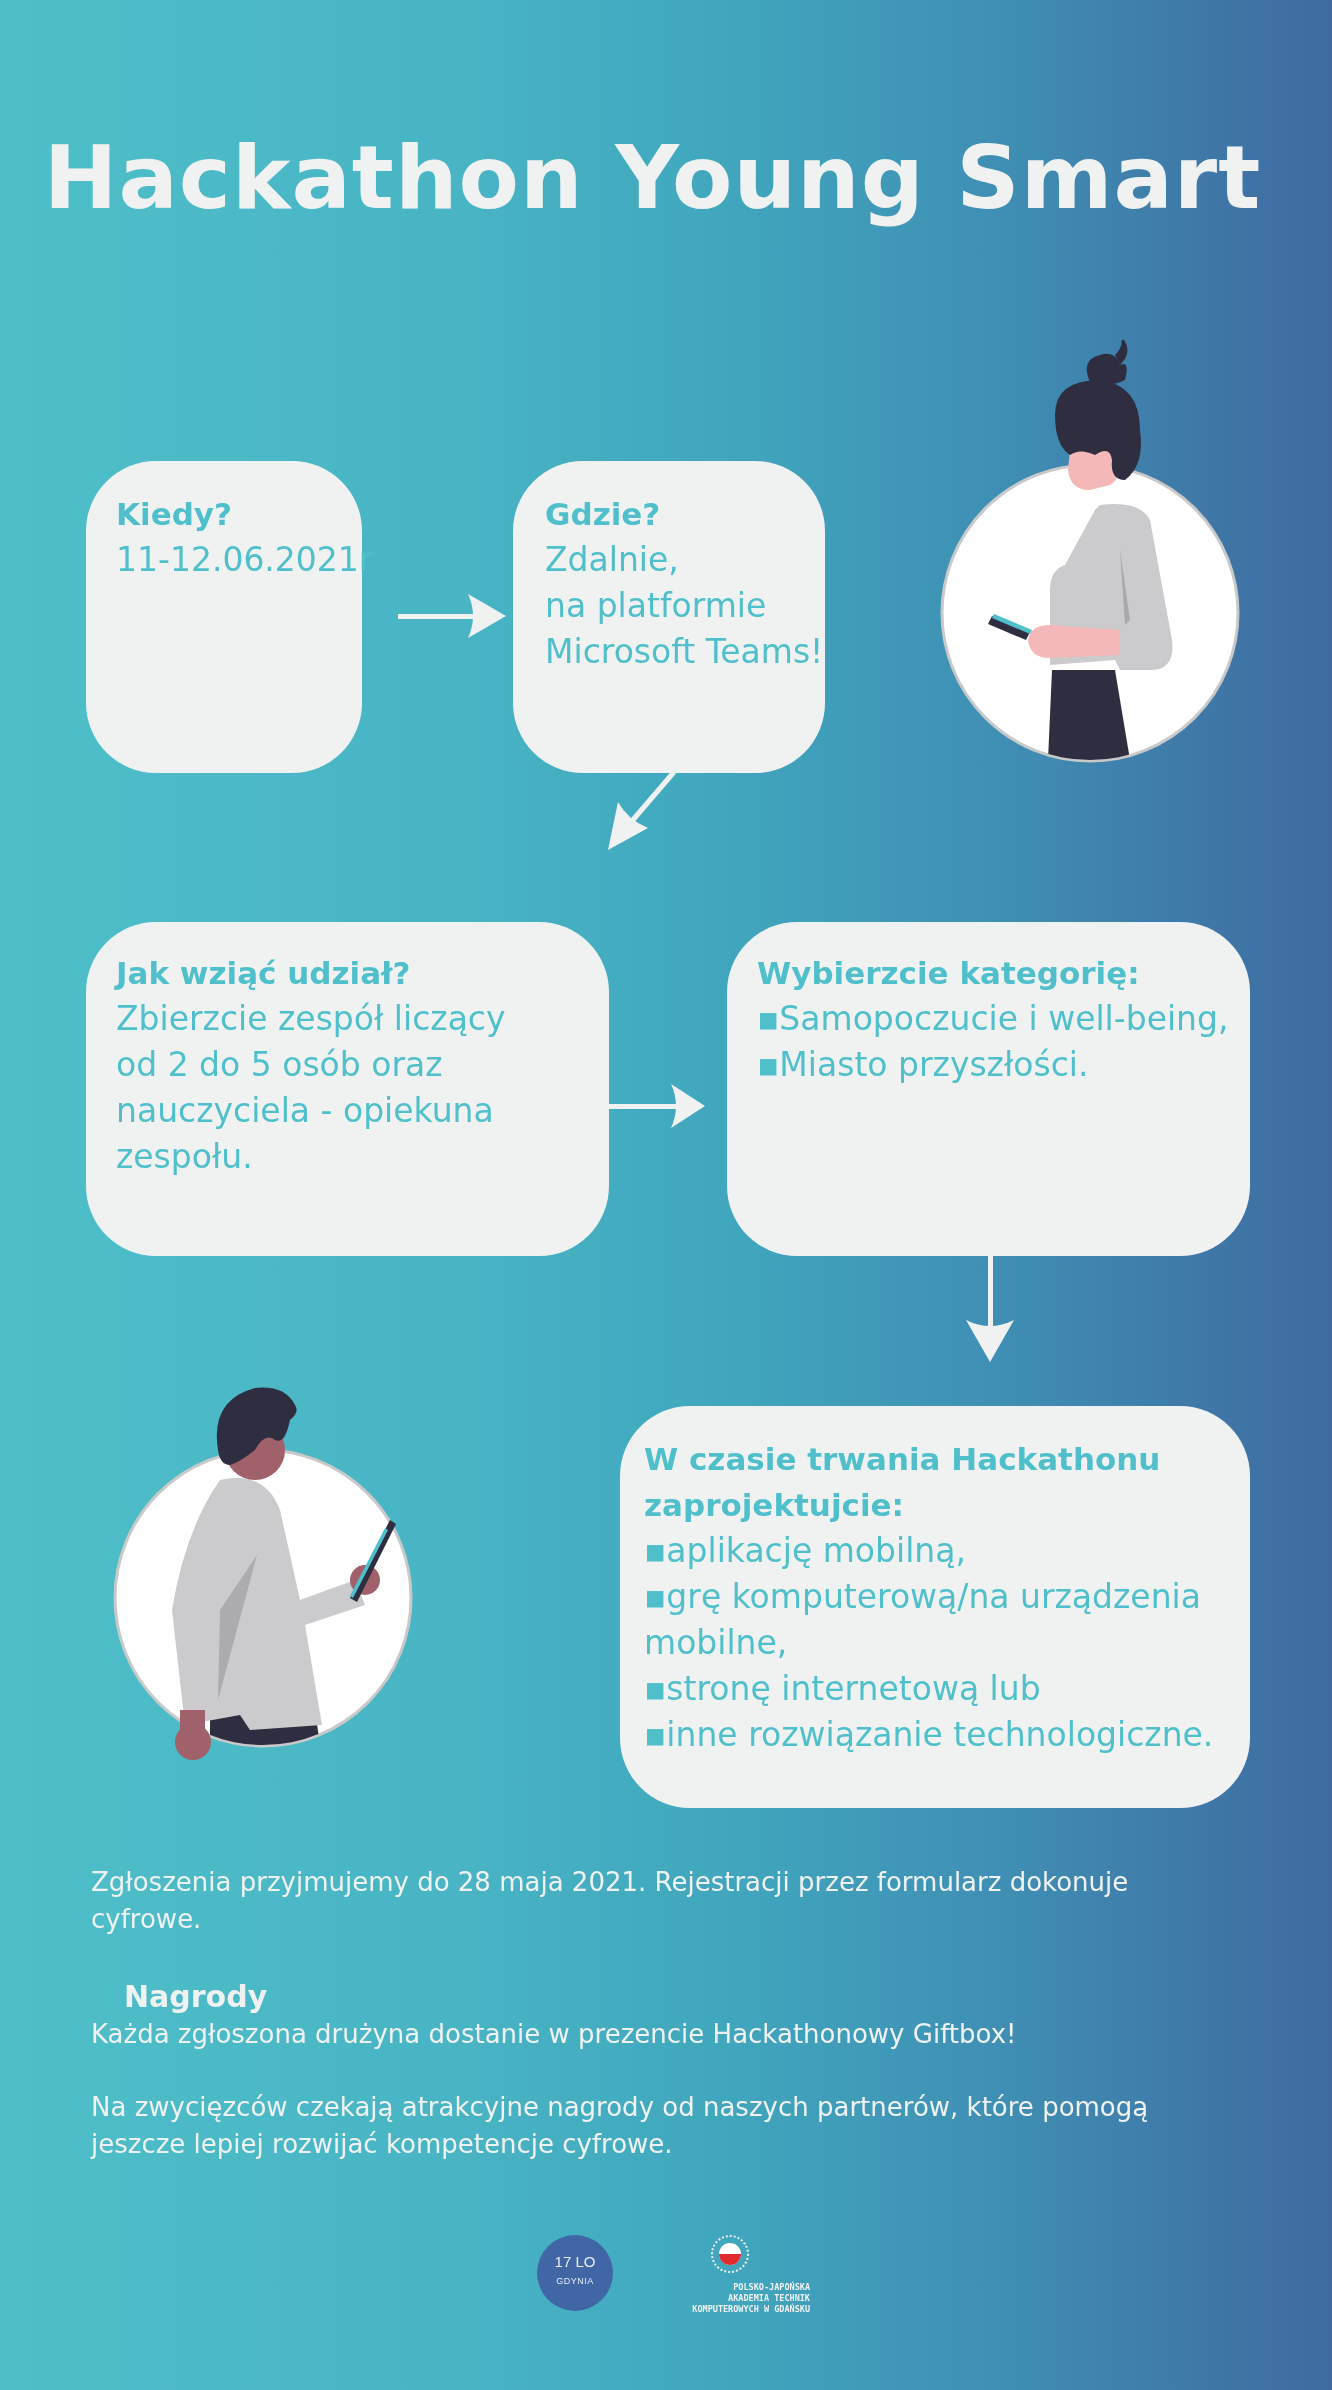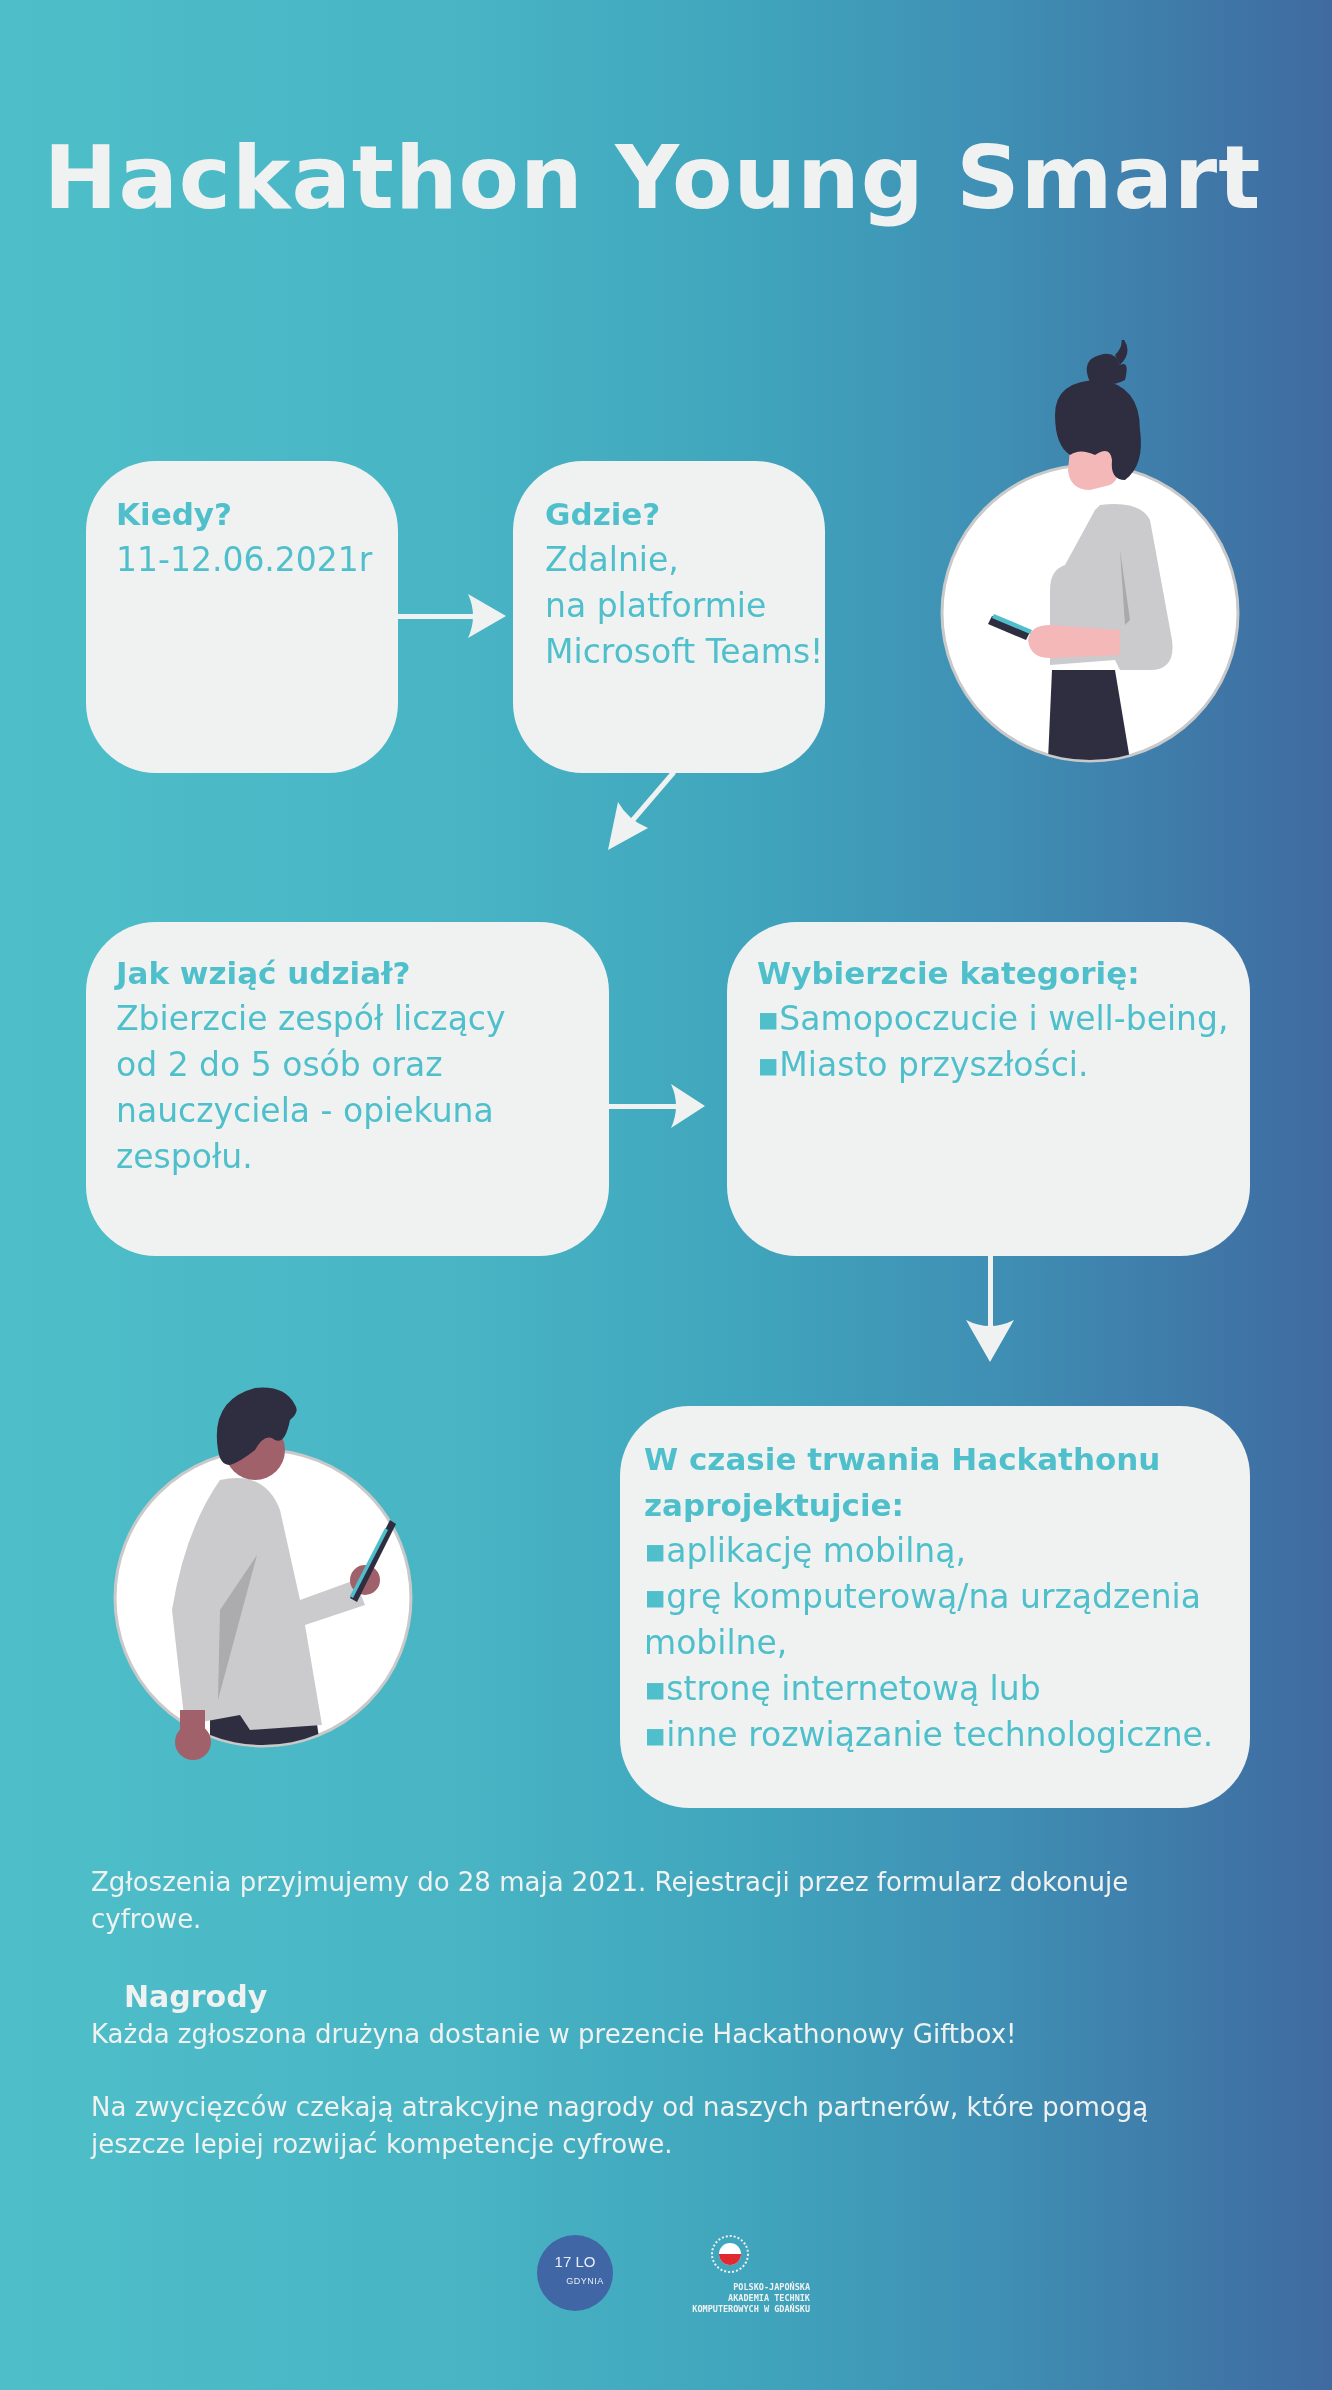--- a/index.html
+++ b/index.html
@@ -13,41 +13,41 @@
     text-align: center; color: #f0f2f2; font-weight: bold;
     font-size: 88px; letter-spacing: 1px; line-height: 100px;
   }
   .card {
     position: absolute; background: #f0f2f2; border-radius: 70px;
     color: #4fc0cb; box-sizing: border-box;
   }
   .card .head { font-weight: bold; font-size: 31px; line-height: 46px; }
   .card .body { font-size: 33px; line-height: 46px; }
   .card .line { display: block; white-space: nowrap; }
-  .card-when  { left: 86px;  top: 461px; width: 312px; height: 312px; padding: 30px 0 16px 30px; }
+  .card-when  { left: 86px;  top: 461px; width: 276px; height: 312px; padding: 30px 0 16px 30px; }
   .card-where { left: 513px; top: 461px; width: 312px; height: 312px; padding: 30px 0 0 32px; }
   .card-how   { left: 86px;  top: 922px; width: 523px; height: 334px; padding: 28px 0 0 30px; }
   .card-cat   { left: 727px; top: 922px; width: 523px; height: 334px; padding: 28px 0 0 30px; }
   .card-make  { left: 620px; top: 1406px; width: 630px; height: 402px; padding: 30px 0 0 24px; }
   .card-make .body .line, .card-make .head .line { white-space: nowrap; }
 
   .arrow { position: absolute; }
   .illus { position: absolute; }
 
   .footer { position: absolute; left: 91px; width: 1160px; color: #f0f2f2; }
   .footer p { margin: 0; font-size: 26px; line-height: 37px; }
   .footer .prize-title { font-weight: bold; font-size: 30px; line-height: 38px; margin-left: 33px; }
 
   .logo-lo {
     position: absolute; left: 537px; top: 2235px; width: 76px; height: 76px;
     border-radius: 50%; background: #4066a6; color: #e8eef5;
     text-align: center; font-family: "Liberation Sans", sans-serif;
   }
   .logo-lo .num { position: absolute; top: 18px; left: 0; width: 76px; font-size: 15px; }
-  .logo-lo .city { position: absolute; top: 41px; left: 10px; width: 76px; font-size: 9px; letter-spacing: 0.5px; }
+  .logo-lo .city { position: absolute; top: 41px; left: 0; width: 76px; font-size: 9px; letter-spacing: 0.5px; }
   .logo-pj {
     position: absolute; left: 650px; top: 2232px; width: 160px; height: 100px;
     text-align: right; color: #f0f2f2; font-family: "DejaVu Sans Mono", monospace;
   }
   .logo-pj .name { position: absolute; top: 50px; left: 0; width: 160px; font-size: 8.5px; line-height: 11px; font-weight: bold; }
 </style>
 </head>
 <body>
 
 <div class="title">Hackathon Young Smart</div>

